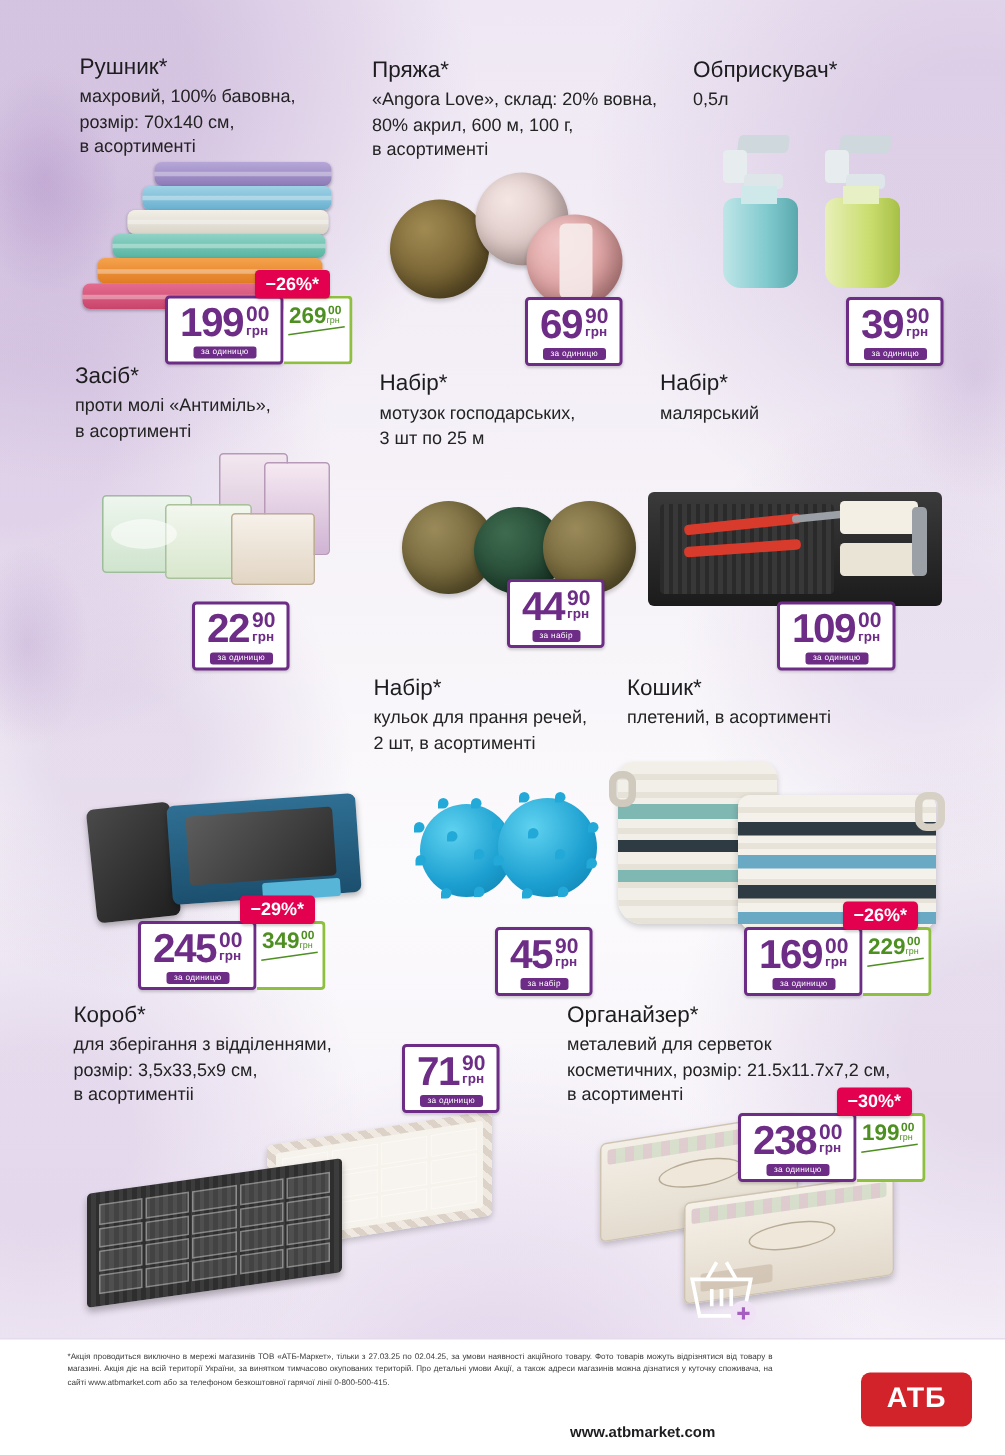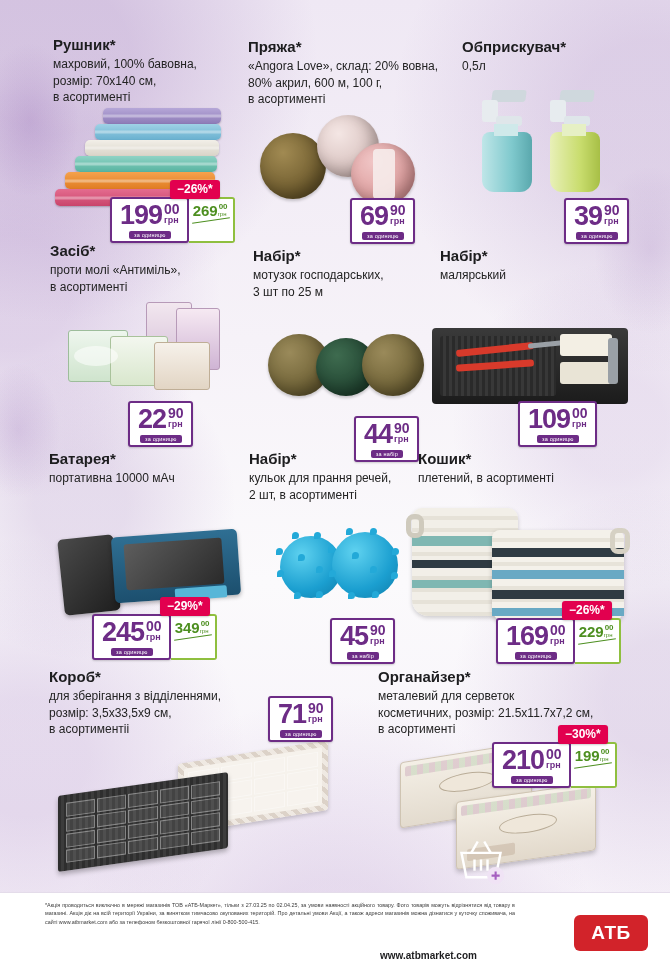--- a/index.html
+++ b/index.html
@@ -33,21 +33,21 @@
       radial-gradient(ellipse 70px 110px at 30px 120px, rgba(140,95,175,.22), transparent 70%),
       radial-gradient(ellipse 60px 95px at 18px 430px, rgba(140,95,175,.18), transparent 70%),
       radial-gradient(ellipse 80px 120px at 650px 250px, rgba(140,95,175,.16), transparent 70%),
       radial-gradient(ellipse 90px 70px at 330px 960px, rgba(140,95,175,.16), transparent 70%);
   }
   .page { position:relative; z-index:1; width:670px; height:970px; }
 
   
   .blk { position:absolute; }
   .ttl {
-    font-size:15px; font-weight:bold; color:#1d1d1f; line-height:1.15;
+    font-size:15px; font-weight:normal; color:#1d1d1f; line-height:1.15;
     margin:0 0 3px 0;
   }
   .desc { font-size:12px; color:#232323; line-height:1.38; }
 
   
   .price {
     position:absolute; display:flex; align-items:stretch;
   }
   .pbox {
     background:#ffffff;
@@ -298,21 +298,21 @@
     <div class="desc" style="white-space:pre-line;">мотузок господарських,
 3 шт по 25 м</div>
   </div>
 
   <div class="art" style="left:268px; top:322px; width:160px; height:85px;">
     <div class="yarn" style="left:0px;  top:12px; width:62px; height:62px; background:radial-gradient(circle at 35% 30%, #9a8a5a, #6f6236 65%, #4d4524);"></div>
     <div class="yarn" style="left:48px; top:16px; width:60px; height:58px; background:radial-gradient(circle at 35% 30%, #3e6b4f, #234733 65%, #15301f);"></div>
     <div class="yarn" style="left:94px; top:12px; width:62px; height:62px; background:radial-gradient(circle at 35% 30%, #9a8a5a, #6f6236 65%, #4d4524);"></div>
   </div>
 
-  <div class="price" style="left:338px; top:416px;margin-left:16px;">
+  <div class="price" style="left:338px; top:386px;">
     <div class="pbox">
       <div class="pmain">
         <span class="pint">44</span>
         <span class="pfrac">
           <span class="pcent">90</span>
           <span class="pcur">грн</span>
         </span>
       </div>
       <div class="punit">за набір</div>
     </div>
@@ -340,24 +340,20 @@
         <span class="pint">109</span>
         <span class="pfrac">
           <span class="pcent">00</span>
           <span class="pcur">грн</span>
         </span>
       </div>
       <div class="punit">за одиницю</div>
     </div>
   </div>
 
-  <div class="blk" style="left:49px; top:450px; width:190px;">
-    <div class="ttl">Батарея*</div>
-    <div class="desc" style="white-space:pre-line;">портативна 10000 мАч</div>
-  </div>
 
   <div class="art" style="left:55px; top:525px; width:190px; height:95px;">
     <div class="pb" style="left:6px;top:12px;width:56px;height:76px;background:linear-gradient(135deg,#4a4a4a,#1e1e1e);transform:rotate(-6deg);box-shadow:0 2px 4px rgba(0,0,0,.3);"></div>
     <div class="pb" style="left:58px;top:8px;width:126px;height:66px;background:linear-gradient(180deg,#2f6f93,#1c4f6e);transform:rotate(-4deg);box-shadow:0 2px 4px rgba(0,0,0,.3);"></div>
     <div style="position:absolute;left:70px;top:16px;width:98px;height:46px;background:linear-gradient(135deg,#5d5d5d,#2a2a2a);transform:rotate(-4deg);border-radius:3px;"></div>
     <div style="position:absolute;left:120px;top:62px;width:52px;height:12px;background:#57b6d8;transform:rotate(-4deg);border-radius:2px;"></div>
   </div>
 
   <div class="price" style="left:92px; top:614px;">
     <div class="pbox">
@@ -559,21 +555,21 @@
       background:linear-gradient(180deg,#f6f1e8,#e2d9cb);border:1px solid #cfc4b2;border-radius:4px;box-shadow:0 3px 5px rgba(0,0,0,.22);">
       <div style="position:absolute;left:42px;top:22px;width:58px;height:18px;background:#efe7da;border:1px solid #b8ab96;border-radius:50%;"></div>
       <div style="position:absolute;left:4px;top:4px;right:4px;height:10px;background:repeating-linear-gradient(90deg,#d7c0c8 0 6px,#cdd8c2 6px 12px);opacity:.75;border-radius:2px;"></div>
       <div style="position:absolute;left:10px;bottom:6px;width:48px;height:12px;background:rgba(190,170,150,.45);border-radius:2px;"></div>
     </div>
   </div>
 
   <div class="price" style="left:492px; top:742px;">
     <div class="pbox">
       <div class="pmain">
-        <span class="pint">210</span>
+        <span class="pint">238</span>
         <span class="pfrac">
           <span class="pcent">00</span>
           <span class="pcur">грн</span>
         </span>
       </div>
       <div class="punit">за одиницю</div>
     </div>
     <div class="oldbox">
       <span class="oldint">199</span>
       <span style="display:flex;flex-direction:column;">

